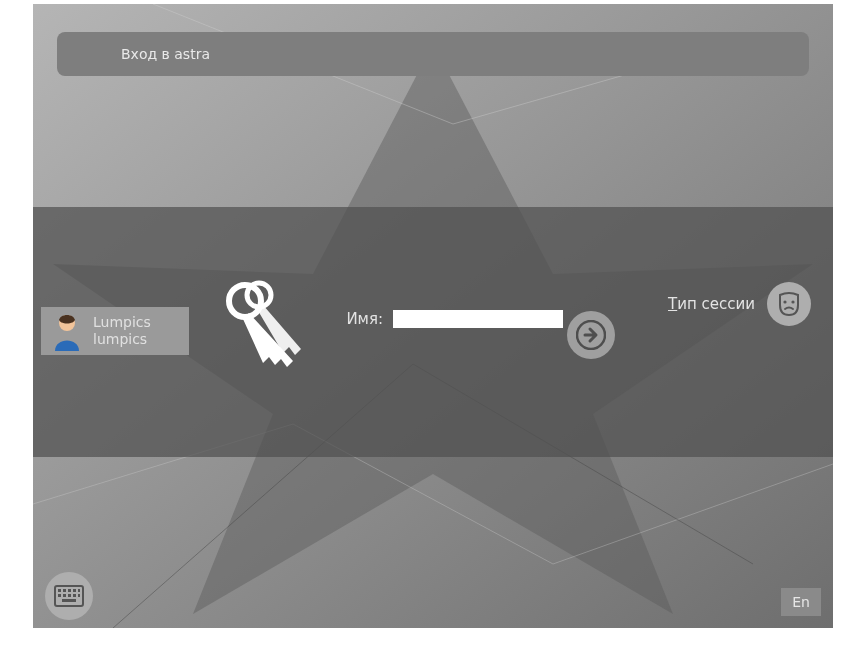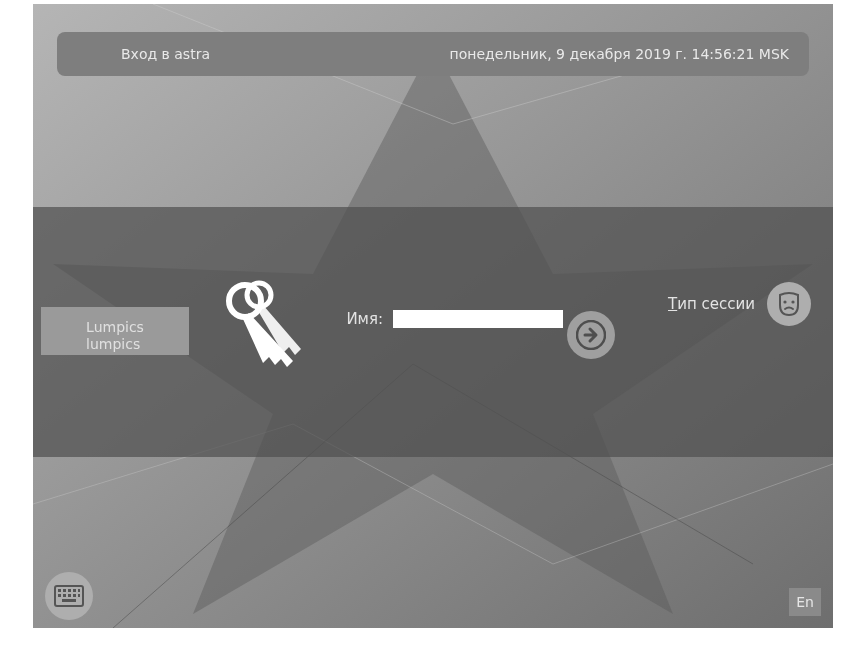--- a/index.html
+++ b/index.html
@@ -52,21 +52,20 @@
       position: absolute;
       left: 8px;
       top: 303px;
       width: 148px;
       height: 48px;
       background: #9a9a9a;
       display: flex;
       align-items: center;
       gap: 8px;
       padding: 4px 8px;
-      flex-direction: column;
     }
     .user-tile .names { color: #e0e0e0; font-size: 14px; line-height: 17px; }
     .keys-icon {
       position: absolute;
       left: 182px;
       top: 275px;
       width: 94px;
       height: 100px;
     }
     .form-area {
@@ -141,21 +140,21 @@
       background: #aeaeae;
       display: flex;
       align-items: center;
       justify-content: center;
       cursor: pointer;
     }
     .lang-indicator {
       position: absolute;
       right: 12px;
       bottom: 12px;
-      width: 32px;
+      width: 40px;
       height: 28px;
       background: #8a8a8a;
       color: #e6e6e6;
       font-size: 14px;
       display: flex;
       align-items: center;
       justify-content: center;
       cursor: pointer;
     }
   </style>
@@ -173,21 +172,20 @@
     </defs>
     <rect width="800" height="624" fill="url(#g1)"></rect>
     <polygon points="400,40 520,270 780,260 560,410 640,610 400,470 160,610 240,410 20,260 280,270" fill="#5c5c5c" opacity="0.45"></polygon>
     <polyline points="120,0 420,120 700,40" stroke="#cfcfcf" stroke-width="1" fill="none" opacity="0.4"></polyline>
     <polyline points="0,500 260,420 520,560 800,460" stroke="#cfcfcf" stroke-width="1" fill="none" opacity="0.35"></polyline>
     <polyline points="80,624 380,360 720,560" stroke="#4a4a4a" stroke-width="1" fill="none" opacity="0.5"></polyline>
   </svg>
 
   <div class="topbar">
     <span>Вход в astra</span>
-    <span>понедельник, 9 декабря 2019 г. 14:56:21 MSK</span>
   </div>
 
   <div class="login-panel"></div>
 
   <div class="user-tile">
     <svg width="36" height="40" viewBox="0 0 36 40">
       <circle cx="18" cy="12" r="8" fill="#f2c49a"></circle>
       <path d="M6 40 C6 26 30 26 30 40 Z" fill="#2a6bb8"></path>
       <path d="M10 10 C10 2 26 2 26 10 L26 8 C26 14 10 14 10 8 Z" fill="#4a3220"></path>
     </svg>

